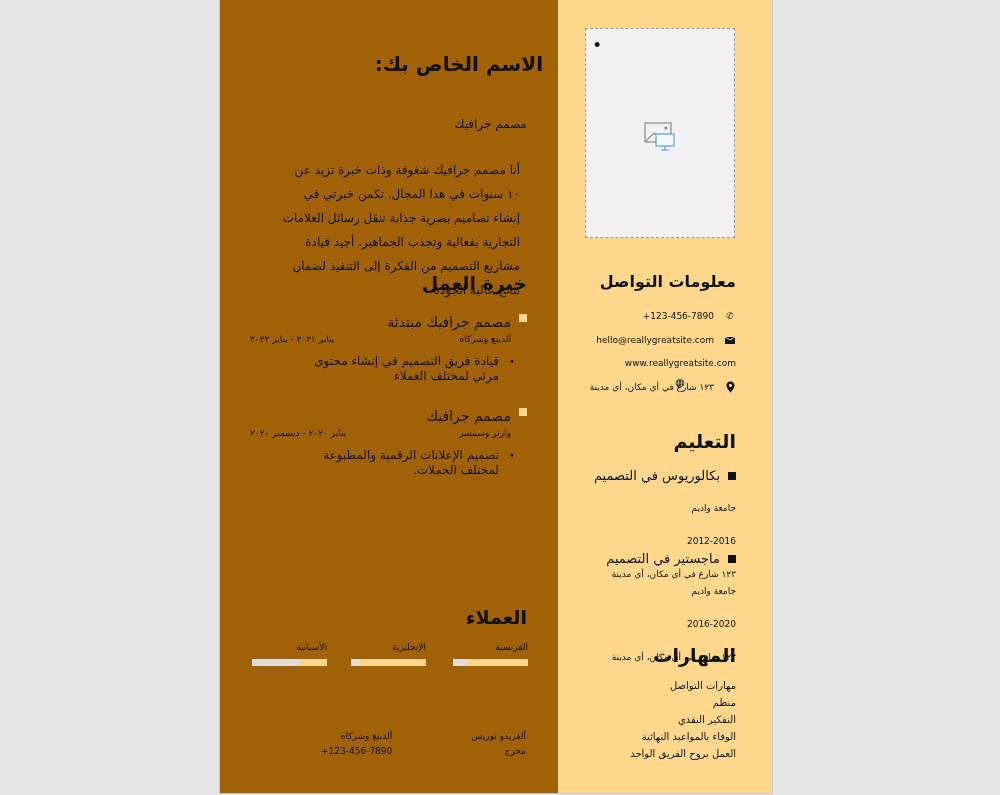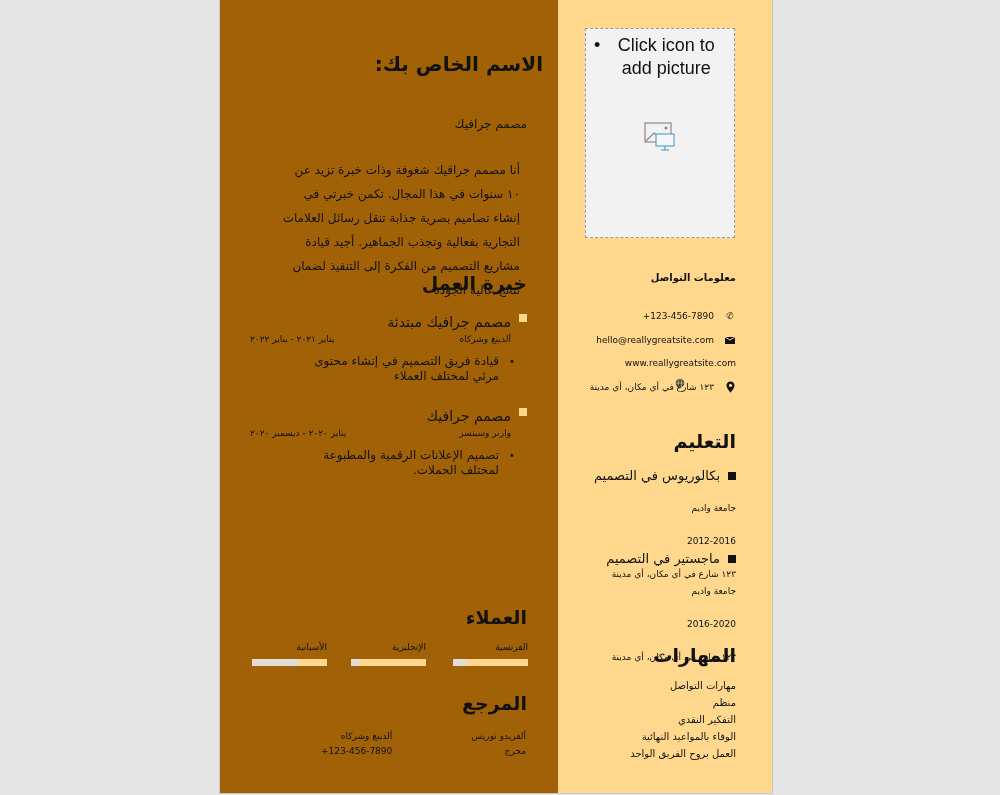--- a/index.html
+++ b/index.html
@@ -29,21 +29,21 @@
     .lang-fill { position: absolute; right: 0; top: 0; height: 100%; background: #ffd88d; }
     .ref-h { left: 0; top: 692px; width: 307px; }
     .ref { position: absolute; top: 729px; font-size: 9px; line-height: 15px; text-align: right; }
 
     
     .pic { position: absolute; left: 27px; top: 28px; width: 150px; height: 210px; background: #f2f2f2; border: 1px dashed #9a9a9a; }
     .pic-text { font-family: "Liberation Sans", sans-serif; font-size: 18px; line-height: 23px; padding: 5px 0 0 8px; display: flex; }
     .pic-text .b { margin-right: 6px; }
     .pic-text .t { text-align: center; width: 120px; }
     .pic-icon { position: absolute; left: 58px; top: 93px; }
-    .side-h { font-size: 10px; font-weight: bold; }
+    .side-h { font-size: 16px; font-weight: bold; }
     .contact-h { right: 37px; top: 272px; }
     .contact-row { position: absolute; right: 37px; display: flex; align-items: center; gap: 10px; font-size: 9px; }
     .contact-ico { width: 12px; display: inline-flex; justify-content: center; }
     .edu-h { right: 37px; top: 430px; font-size: 19px; }
     .edu { position: absolute; right: 37px; width: 170px; text-align: right; }
     .edu-title { font-size: 13px; display: flex; justify-content: flex-end; align-items: center; gap: 8px; direction: ltr; }
     .edu-sq { width: 8px; height: 8px; background: #111; display: inline-block; }
     .edu-line { font-size: 9px; line-height: 15px; margin-top: 18px; }
     .skills-h { right: 37px; top: 644px; font-size: 19px; }
     .skills { position: absolute; right: 37px; top: 677px; font-size: 10px; line-height: 17px; text-align: right; }
@@ -98,35 +98,33 @@
         <div class="lang-fill" style="width:88%;"></div>
       </div>
   </div>
   <div class="lang" style="left:32px;">
     <div class="lang-label">الأسبانية</div>
     <div class="lang-bar">
         <div class="lang-fill" style="width:38%;"></div>
       </div>
   </div>
 
-  <div class="abs rtl h2 ref-h">المرجع</div>
   <div class="ref rtl" style="right:246px;">
     <div>ألفريدو توريس</div>
     <div>مخرج</div>
   </div>
   <div class="ref" style="left:101px;">
     <div class="rtl">ألدينغ وشركاه</div>
     <div>+123-456-7890</div>
   </div>
 
   <div class="sidebar">
     <div class="pic">
       <div class="pic-text">
           <span class="b">•</span>
-          <span class="t">Click icon to add picture</span>
         </div>
       <div class="pic-icon">
         <svg width="32" height="30" viewBox="0 0 32 30">
           <rect x="1" y="1" width="26" height="19" fill="#f2f2f2" stroke="#8a8a8a" stroke-width="1.2"></rect>
           <polyline points="2,19 10,11 16,16" fill="none" stroke="#8a8a8a" stroke-width="1.2"></polyline>
           <circle cx="22" cy="6" r="1.6" fill="#8a8a8a"></circle>
           <rect x="12" y="12" width="18" height="12" fill="#f4f8fb" stroke="#5aa0d0" stroke-width="1.2"></rect>
           <line x1="21" y1="24" x2="21" y2="28" stroke="#5aa0d0" stroke-width="1.2"></line>
           <line x1="17" y1="28" x2="25" y2="28" stroke="#5aa0d0" stroke-width="1.2"></line>
         </svg>

